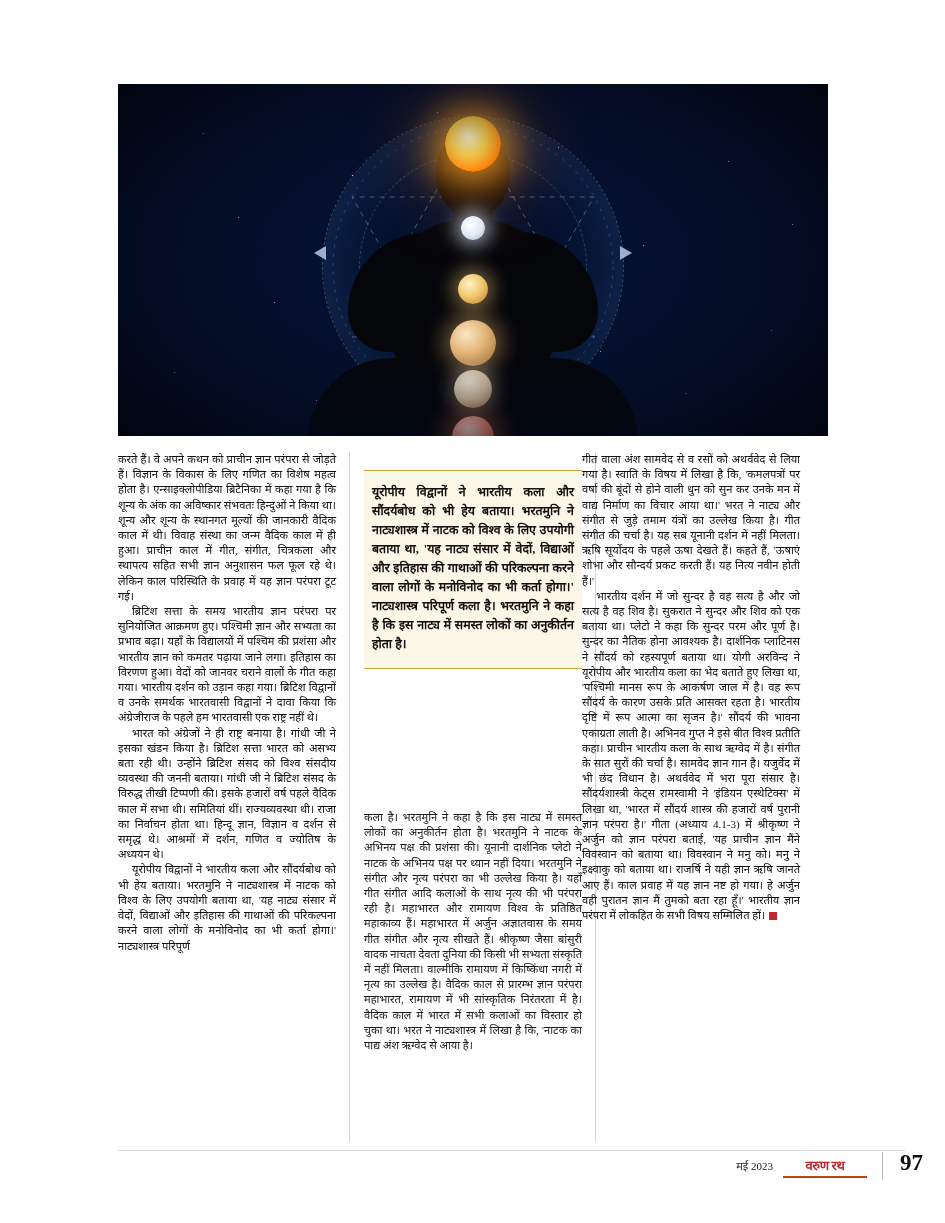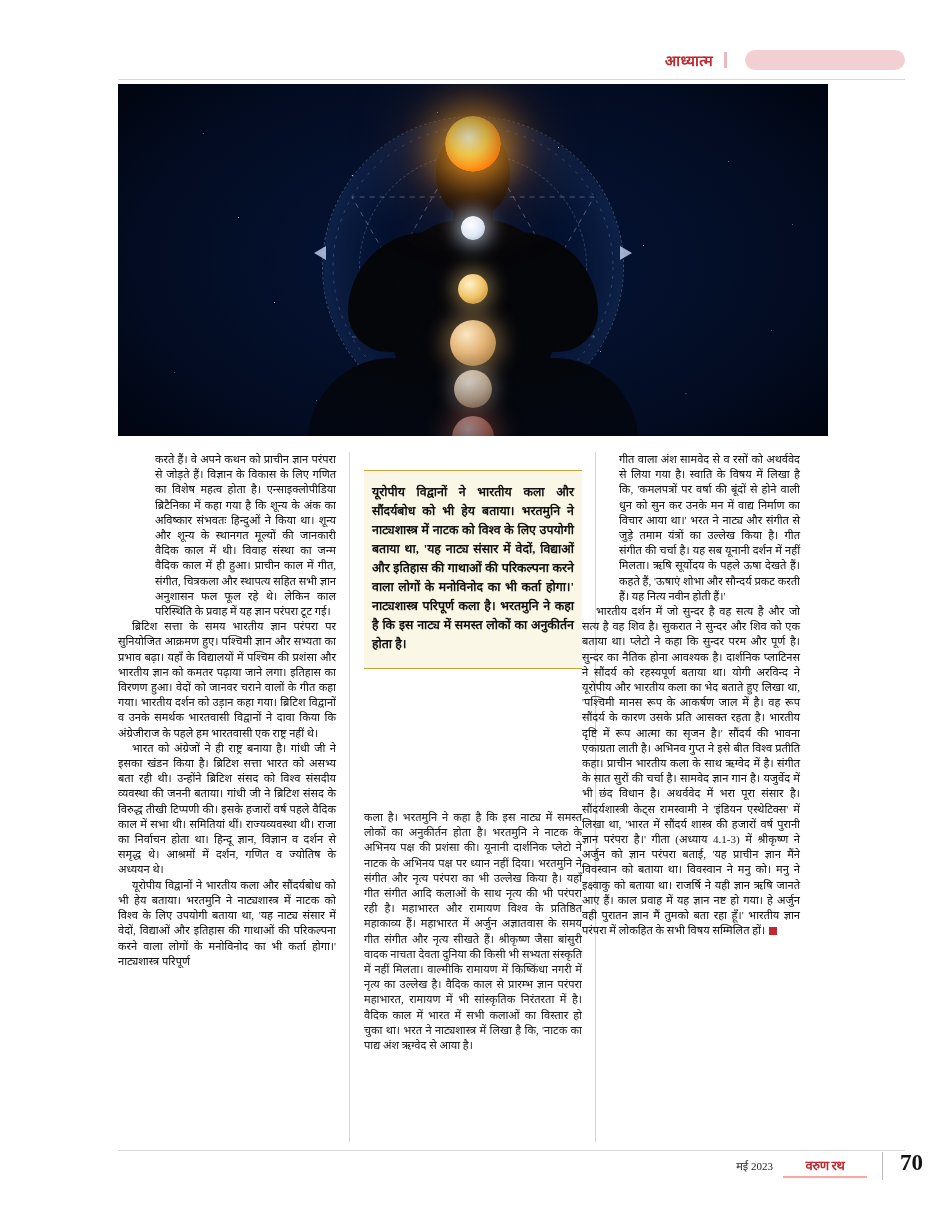--- a/index.html
+++ b/index.html
@@ -276,21 +276,21 @@
     height: 690px;
     font-size: 11.1px;
     line-height: 15.2px;
     text-align: justify;
     color: #111;
   }
   .col p {
     margin: 0 0 0 0;
     text-indent: 14px;
   }
-  .col p.noindent { text-indent: 0; margin-left: 37px; }
+  .col p.noindent { text-indent: 0; }
   .col1 { left: 0; }
   .col3 { left: 464px; }
 
   .col-rule {
     position: absolute;
     top: 0;
     width: 1px;
     height: 690px;
     background: #d3d3d3;
   }
@@ -361,21 +361,21 @@
     width: 84px;
     height: 22px;
     display: flex;
     align-items: center;
     justify-content: center;
     font-family: "Liberation Serif", serif;
     font-weight: bold;
     font-size: 13px;
     color: #c0282d;
     letter-spacing: -0.4px;
-    border-bottom: 2px solid #fca5a5;
+    border-bottom: 2px solid #c2410c;
   }
   .footer-sep {
     position: absolute;
     right: 62px;
     top: 1152px;
     width: 1px;
     height: 28px;
     background: #b8b8b8;
   }
   .footer-pageno {
@@ -385,26 +385,20 @@
     font-size: 23px;
     font-weight: bold;
     color: #111;
   }
 </style>
 </head>
 <body>
 
 <div class="page">
 
-  <div class="header">
-    <div class="header-rule"></div>
-    <div class="header-title">आध्यात्म</div>
-    <div class="header-bar"></div>
-    <div class="header-pill"></div>
-  </div>
 
   <div class="hero">
     <div class="hero-sky"></div>
     <div class="hero-stars"></div>
     <div class="hero-mandala"></div>
     <div class="hex">
       <svg viewBox="0 0 320 320" xmlns="http://www.w3.org/2000/svg">
         <polygon points="160,20 281,230 39,230" fill="none" stroke="rgba(200,220,255,0.35)" stroke-width="1" stroke-dasharray="5 5"></polygon>
         <polygon points="160,300 39,90 281,90" fill="none" stroke="rgba(200,220,255,0.35)" stroke-width="1" stroke-dasharray="5 5"></polygon>
         <circle cx="160" cy="160" r="140" fill="none" stroke="rgba(190,215,255,0.22)" stroke-width="1" stroke-dasharray="3 6"></circle>
@@ -449,15 +443,15 @@
     <div class="col col3">
       <p class="noindent">गीत वाला अंश सामवेद से व रसों को अथर्ववेद से लिया गया है। स्वाति के विषय में लिखा है कि, 'कमलपत्रों पर वर्षा की बूंदों से होने वाली धुन को सुन कर उनके मन में वाद्य निर्माण का विचार आया था।' भरत ने नाट्य और संगीत से जुड़े तमाम यंत्रों का उल्लेख किया है। गीत संगीत की चर्चा है। यह सब यूनानी दर्शन में नहीं मिलता। ऋषि सूर्योदय के पहले ऊषा देखते हैं। कहते हैं, 'ऊषाएं शोभा और सौन्दर्य प्रकट करती हैं। यह नित्य नवीन होती हैं।'</p>
       <p><span>भारतीय दर्शन में जो सुन्दर है वह सत्य है और जो सत्य है वह शिव है। सुकरात ने सुन्दर और शिव को एक बताया था। प्लेटो ने कहा कि सुन्दर परम और पूर्ण है। सुन्दर का नैतिक होना आवश्यक है। दार्शनिक प्लाटिनस ने सौंदर्य को रहस्यपूर्ण बताया था। योगी अरविन्द ने यूरोपीय और भारतीय कला का भेद बताते हुए लिखा था, 'पश्चिमी मानस रूप के आकर्षण जाल में है। वह रूप सौंदर्य के कारण उसके प्रति आसक्त रहता है। भारतीय दृष्टि में रूप आत्मा का सृजन है।' सौंदर्य की भावना एकाग्रता लाती है। अभिनव गुप्त ने इसे बीत विश्व प्रतीति कहा। प्राचीन भारतीय कला के साथ ऋग्वेद में है। संगीत के सात सुरों की चर्चा है। सामवेद ज्ञान गान है। यजुर्वेद में भी छंद विधान है। अथर्ववेद में भरा पूरा संसार है। सौंदर्यशास्त्री केट्स रामस्वामी ने 'इंडियन एस्थेटिक्स' में लिखा था, 'भारत में सौंदर्य शास्त्र की हजारों वर्ष पुरानी ज्ञान परंपरा है।' गीता (अध्याय 4.1-3) में श्रीकृष्ण ने अर्जुन को ज्ञान परंपरा बताई, 'यह प्राचीन ज्ञान मैंने विवस्वान को बताया था। विवस्वान ने मनु को। मनु ने इक्ष्वाकु को बताया था। राजर्षि ने यही ज्ञान ऋषि जानते आए हैं। काल प्रवाह में यह ज्ञान नष्ट हो गया। हे अर्जुन वही पुरातन ज्ञान मैं तुमको बता रहा हूँ।' भारतीय ज्ञान परंपरा में लोकहित के सभी विषय सम्मिलित हों।</span><span class="endmark"></span></p>
     </div>
   </div>
 
   <div class="footer-rule"></div>
   <div class="footer-date">मई 2023</div>
   <div class="footer-logo">वरुण रथ</div>
   <div class="footer-sep"></div>
-  <div class="footer-pageno">70</div>
+  <div class="footer-pageno">97</div>
 
 </div>
 
 </body></html>

